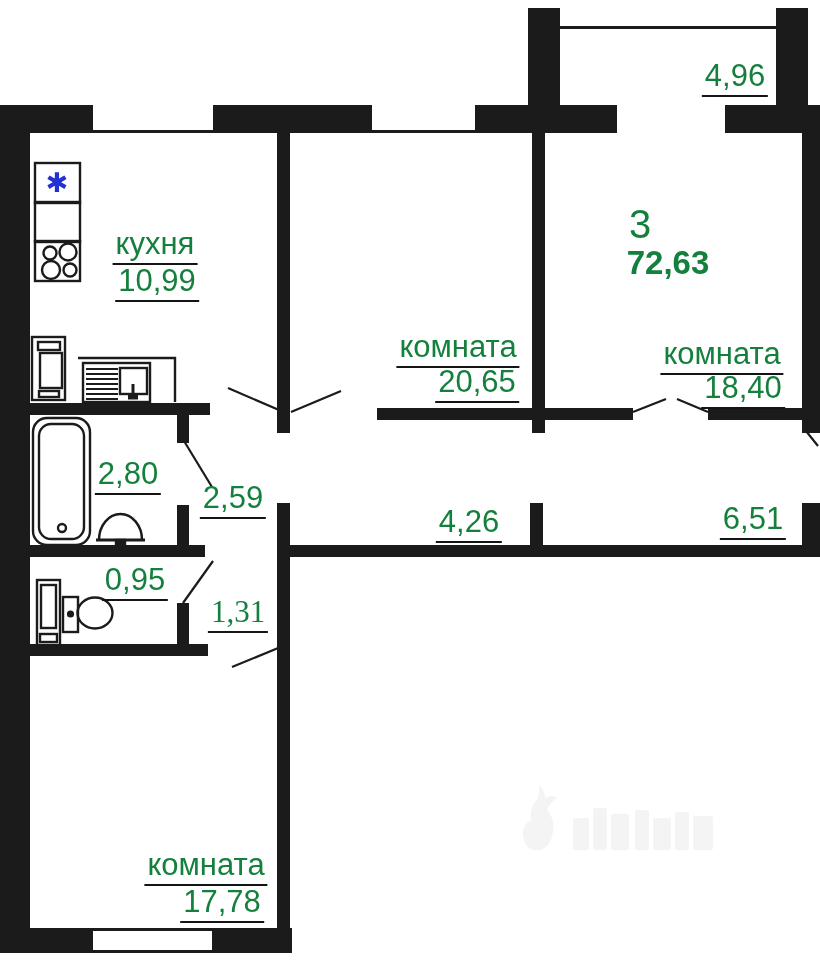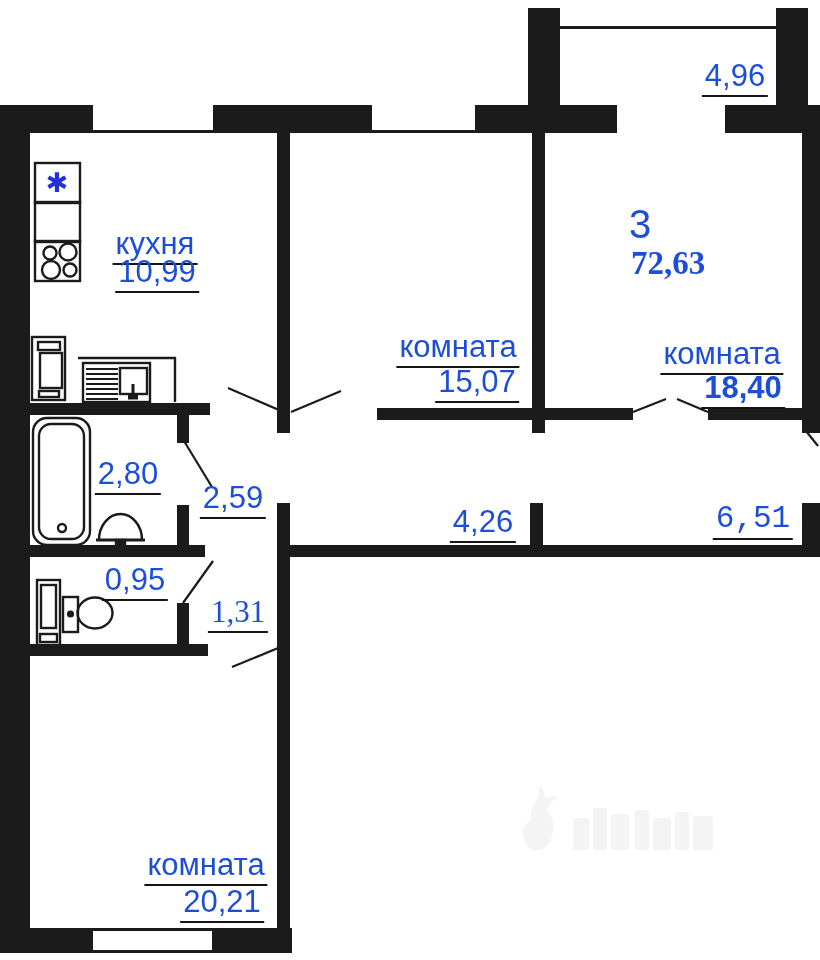--- a/index.html
+++ b/index.html
@@ -1,20 +1,20 @@
 <!DOCTYPE html>
 <html><head>
 <meta charset="utf-8">
 <style>
   html,body{margin:0;padding:0;background:#ffffff;}
   #plan{position:relative;width:820px;height:960px;background:#ffffff;overflow:hidden;
         font-family:"Liberation Sans","DejaVu Sans",sans-serif;}
   .wall{position:absolute;background:#1b1b1b;}
   .thinline{position:absolute;background:#1b1b1b;}
-  .label{position:absolute;color:#1d4ed8;font-size:31px;white-space:nowrap;
+  .label{position:absolute;color:#15803d;font-size:31px;white-space:nowrap;
          transform:translateX(-50%);line-height:1.05;}
   .u{border-bottom:2.5px solid #141414;padding:0 3px 2px;display:inline-block;}
   .big{font-size:40px;}
   .total{font-size:33px;font-weight:700;}
   #fixtures{position:absolute;left:0;top:0;z-index:2;}
   .lbl{z-index:3;}
   #fridge-star{position:absolute;left:57px;top:183px;transform:translate(-50%,-50%);
                font-size:27px;color:#2330d6;z-index:3;line-height:1;}
   #watermark{position:absolute;left:495px;top:770px;width:250px;height:95px;z-index:1;opacity:1;}
 </style>
@@ -111,42 +111,42 @@
       <line x1="184" y1="441" x2="212" y2="487" stroke-width="2.2"></line>
       <line x1="183" y1="603" x2="213" y2="561" stroke-width="2.2"></line>
       <line x1="232" y1="667" x2="283" y2="646" stroke-width="2.2"></line>
       <line x1="806" y1="431" x2="818" y2="446" stroke-width="2.2"></line>
     </g>
   </svg>
 
   <div id="fridge-star">✱</div>
 
   <div class="label lbl" style="left:155px;top:228px;"><span class="u">кухня</span></div>
-  <div class="label lbl" style="left:157px;top:256px;"><span class="u">10,99</span></div>
+  <div class="label lbl" style="left:157px;top:265px;"><span class="u">10,99</span></div>
 
   <div class="label lbl" style="left:458px;top:331px;"><span class="u">комната</span></div>
-  <div class="label lbl" style="left:477px;top:366px;"><span class="u">15,07</span></div>
+  <div class="label lbl" style="left:477px;top:366px;"><span class="u">20,65</span></div>
 
   <div class="label lbl" style="left:722px;top:338px;"><span class="u">комната</span></div>
-  <div class="label lbl" style="left:743px;top:372px;font-weight:bold;"><span class="u">18,40</span></div>
+  <div class="label lbl" style="left:743px;top:372px;"><span class="u">18,40</span></div>
 
   <div class="label lbl" style="left:735px;top:60px;"><span class="u">4,96</span></div>
 
   <div class="label lbl big" style="left:640px;top:203px;"><span>3</span></div>
-  <div class="label lbl total" style="left:668px;top:246px;font-family:Liberation Serif, serif;"><span>72,63</span></div>
+  <div class="label lbl total" style="left:668px;top:246px;"><span>72,63</span></div>
 
   <div class="label lbl" style="left:128px;top:458px;"><span class="u">2,80</span></div>
   <div class="label lbl" style="left:233px;top:482px;"><span class="u">2,59</span></div>
   <div class="label lbl" style="left:135px;top:564px;"><span class="u">0,95</span></div>
   <div class="label lbl" style="left:238px;top:596px;font-family:Liberation Serif, serif;"><span class="u">1,31</span></div>
-  <div class="label lbl" style="left:483px;top:506px;"><span class="u">4,26</span></div>
-  <div class="label lbl" style="left:753px;top:503px;font-family:Liberation Mono, monospace;"><span class="u">6,51</span></div>
+  <div class="label lbl" style="left:469px;top:506px;"><span class="u">4,26</span></div>
+  <div class="label lbl" style="left:753px;top:503px;"><span class="u">6,51</span></div>
 
   <div class="label lbl" style="left:206px;top:849px;"><span class="u">комната</span></div>
-  <div class="label lbl" style="left:222px;top:886px;"><span class="u">20,21</span></div>
+  <div class="label lbl" style="left:222px;top:886px;"><span class="u">17,78</span></div>
 
   <svg id="watermark" viewBox="0 0 250 95">
     <g fill="#f4f4f4">
       <path d="M38 80 Q30 78 28 66 Q27 55 36 50 Q34 38 42 30 Q45 22 44 15 Q50 20 50 28 Q58 24 62 28 Q55 32 52 40 Q60 48 58 62 Q56 76 46 80 Z"></path>
       <rect x="78" y="48" width="16" height="32" rx="2"></rect>
       <rect x="98" y="38" width="14" height="42" rx="2"></rect>
       <rect x="116" y="44" width="18" height="36" rx="2"></rect>
       <rect x="140" y="40" width="14" height="40" rx="2"></rect>
       <rect x="158" y="48" width="18" height="32" rx="2"></rect>
       <rect x="180" y="42" width="14" height="38" rx="2"></rect>

